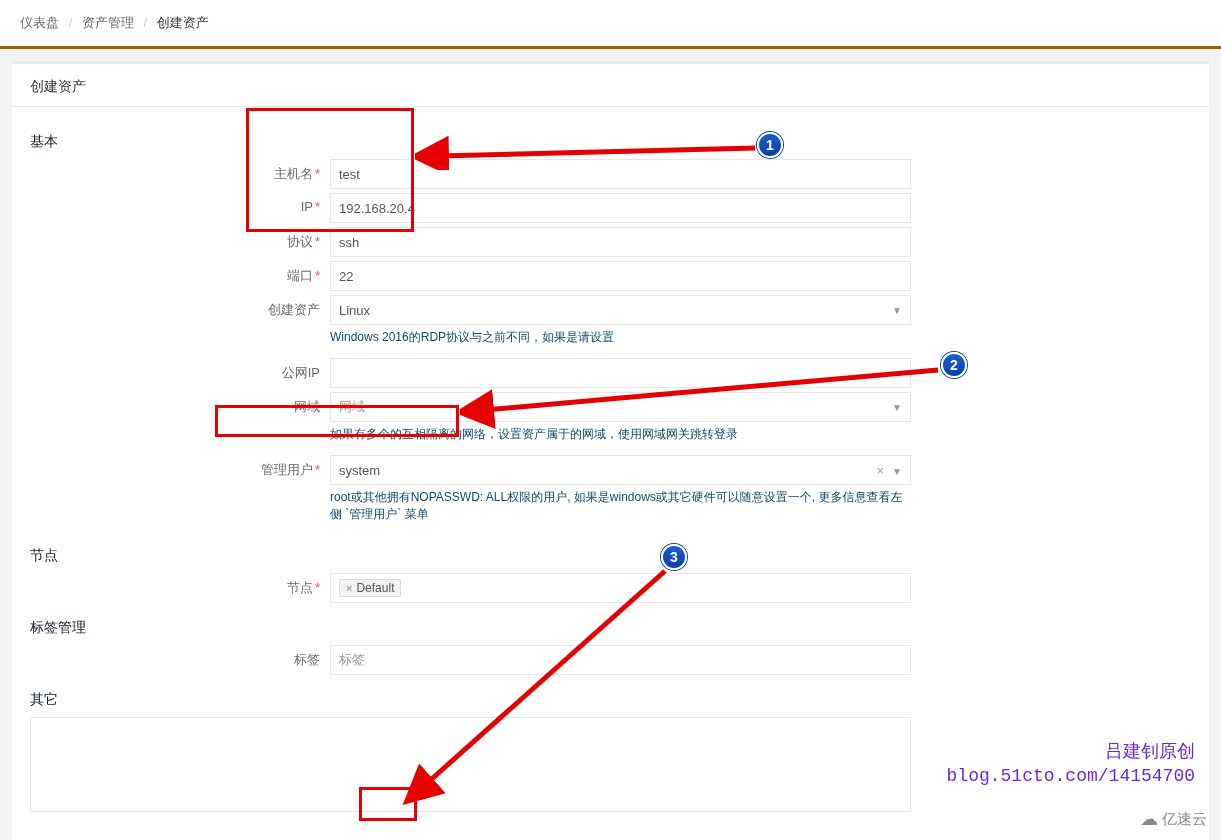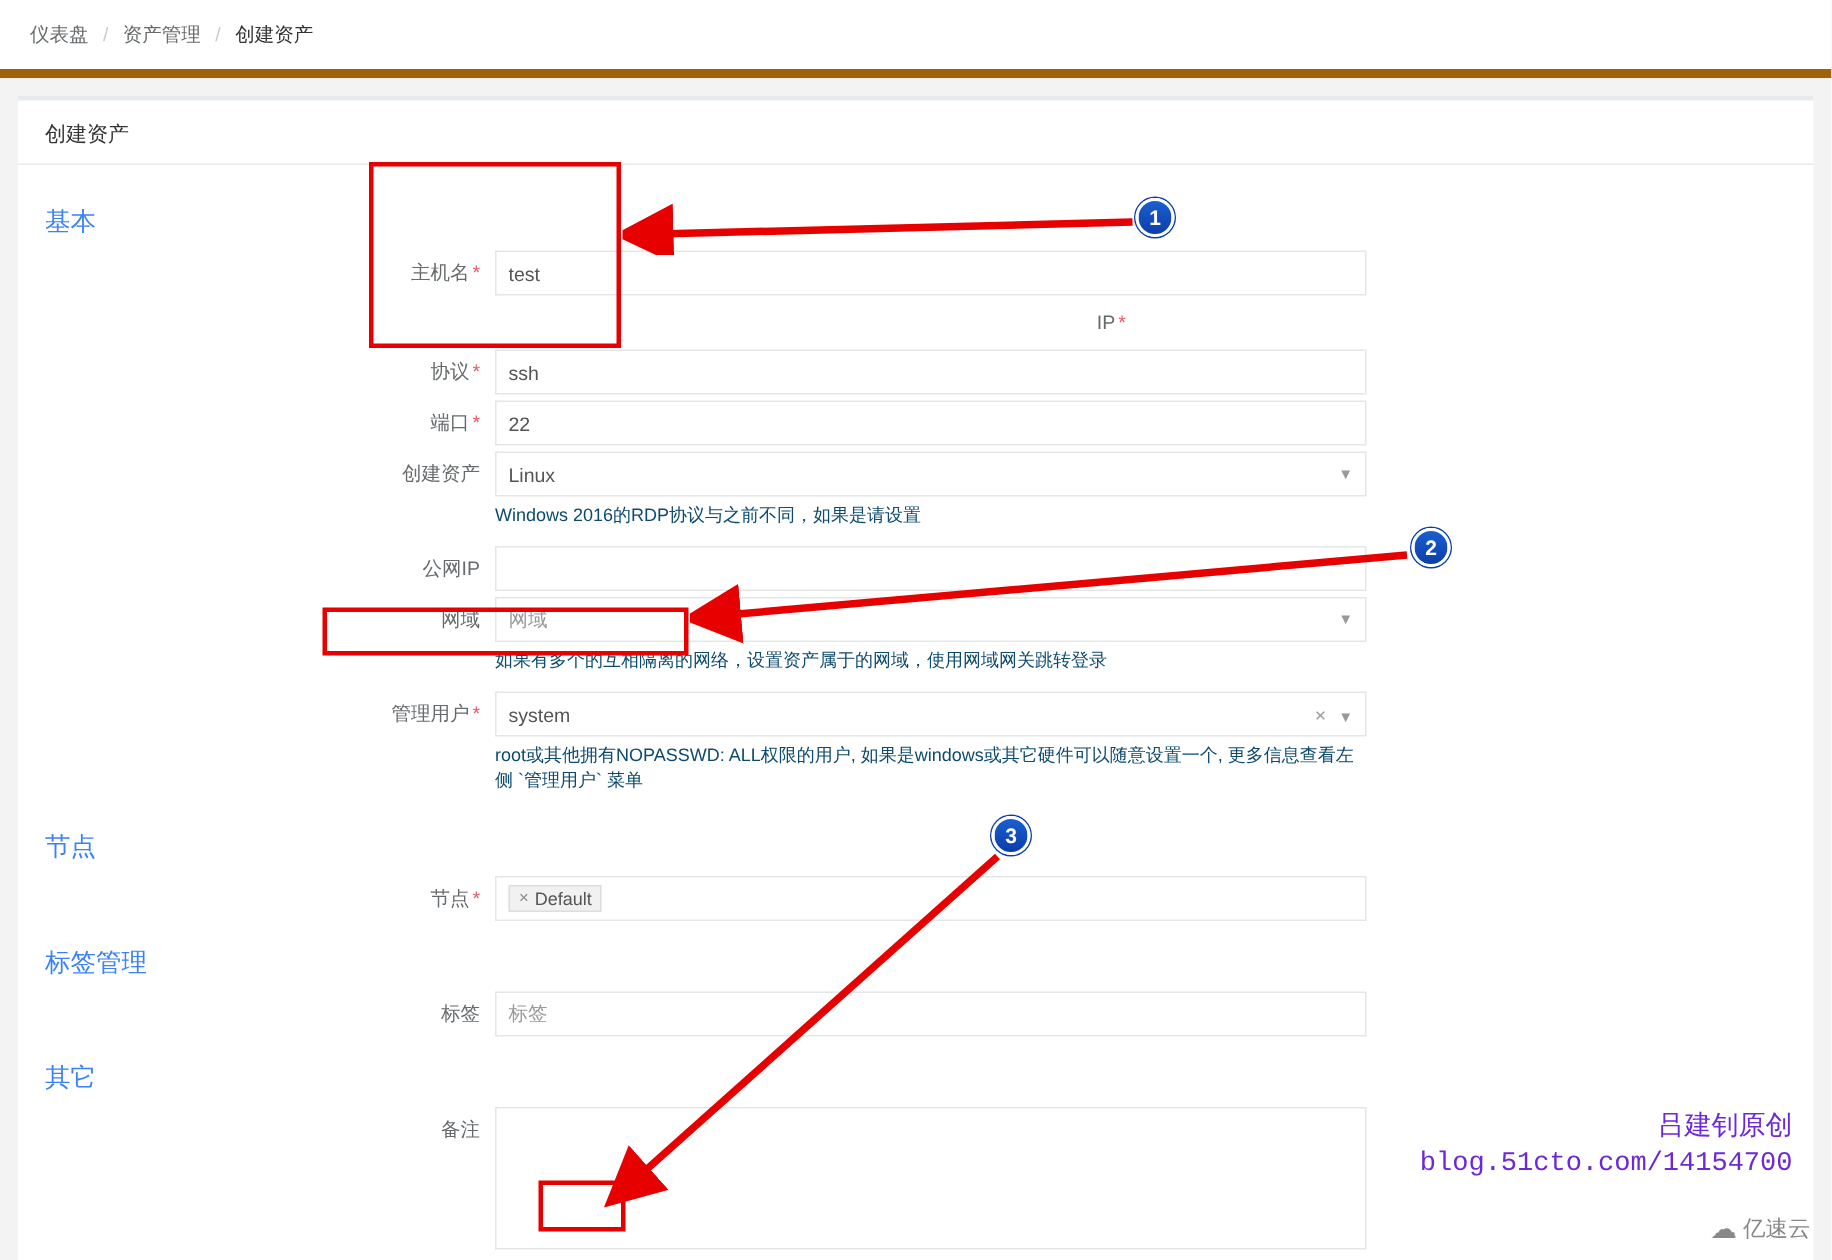--- a/index.html
+++ b/index.html
@@ -10,21 +10,21 @@
     color: #676a6c;
     background: #f3f3f4;
     position: relative;
     width: 1221px;
     height: 840px;
     overflow: hidden;
   }
   .breadcrumb-bar {
     background: #fff;
     padding: 14px 20px;
-    border-bottom: 6px solid #a16207;
+    border-bottom: 3px solid #a16207;
     font-size: 13px;
     color: #676a6c;
   }
   .breadcrumb-sep { color: #ccc; margin: 0 6px; }
   .breadcrumb-item { color: #676a6c; }
   .breadcrumb-item.active { color: #333; }
   .panel {
     margin: 12px;
     background: #fff;
     border-top: 3px solid #e7eaec;
@@ -32,22 +32,22 @@
   .panel-title {
     padding: 14px 18px 10px;
     border-bottom: 1px solid #e7eaec;
     font-size: 14px;
     color: #333;
   }
   .panel-body {
     padding: 14px 18px 30px;
   }
   .section-head {
-    font-size: 17px;
-    color: #3b82f6;
+    font-size: 14px;
+    color: #0f172a;
     padding: 12px 0 8px;
   }
   .form-row {
     display: flex;
     align-items: flex-start;
     margin-bottom: 2px;
     min-height: 30px;
     justify-content: center;
   }
   .form-label {
@@ -177,20 +177,21 @@
   <div class="panel-body">
 
     <div class="section-head">基本</div>
 
     <div class="form-row">
       <div class="form-label"><span>主机名</span><span class="req">*</span></div>
       <div class="form-field"><input type="text" value="test" style=""></div>
     </div>
     <div class="form-row">
       <div class="form-label"><span>IP</span><span class="req">*</span></div>
+      <div class="form-field"><input type="text" value="192.168.20.4" style=""></div>
     </div>
     <div class="form-row">
       <div class="form-label"><span>协议</span><span class="req">*</span></div>
       <div class="form-field"><input type="text" value="ssh" style=""></div>
     </div>
     <div class="form-row">
       <div class="form-label"><span>端口</span><span class="req">*</span></div>
       <div class="form-field"><input type="text" value="22" style=""></div>
     </div>
     <div class="form-row">
@@ -251,21 +252,20 @@
       <div class="form-field">
         <div class="select-box">
           <span>标签</span>
           <span></span>
         </div>
       </div>
     </div>
 
     <div class="section-head">其它</div>
     <div class="form-row">
-      <div class="form-label"><span>备注</span></div>
       <div class="form-field"><textarea style=""></textarea></div>
     </div>
 
   </div>
 </div>
 
 <div class="anno-box" style="left:246px; top:108px; width:168px; height:124px;"></div>
 <div class="anno-box" style="left:215px; top:405px; width:244px; height:32px;"></div>
 <div class="anno-box" style="left:359px; top:787px; width:58px; height:34px;"></div>
 

